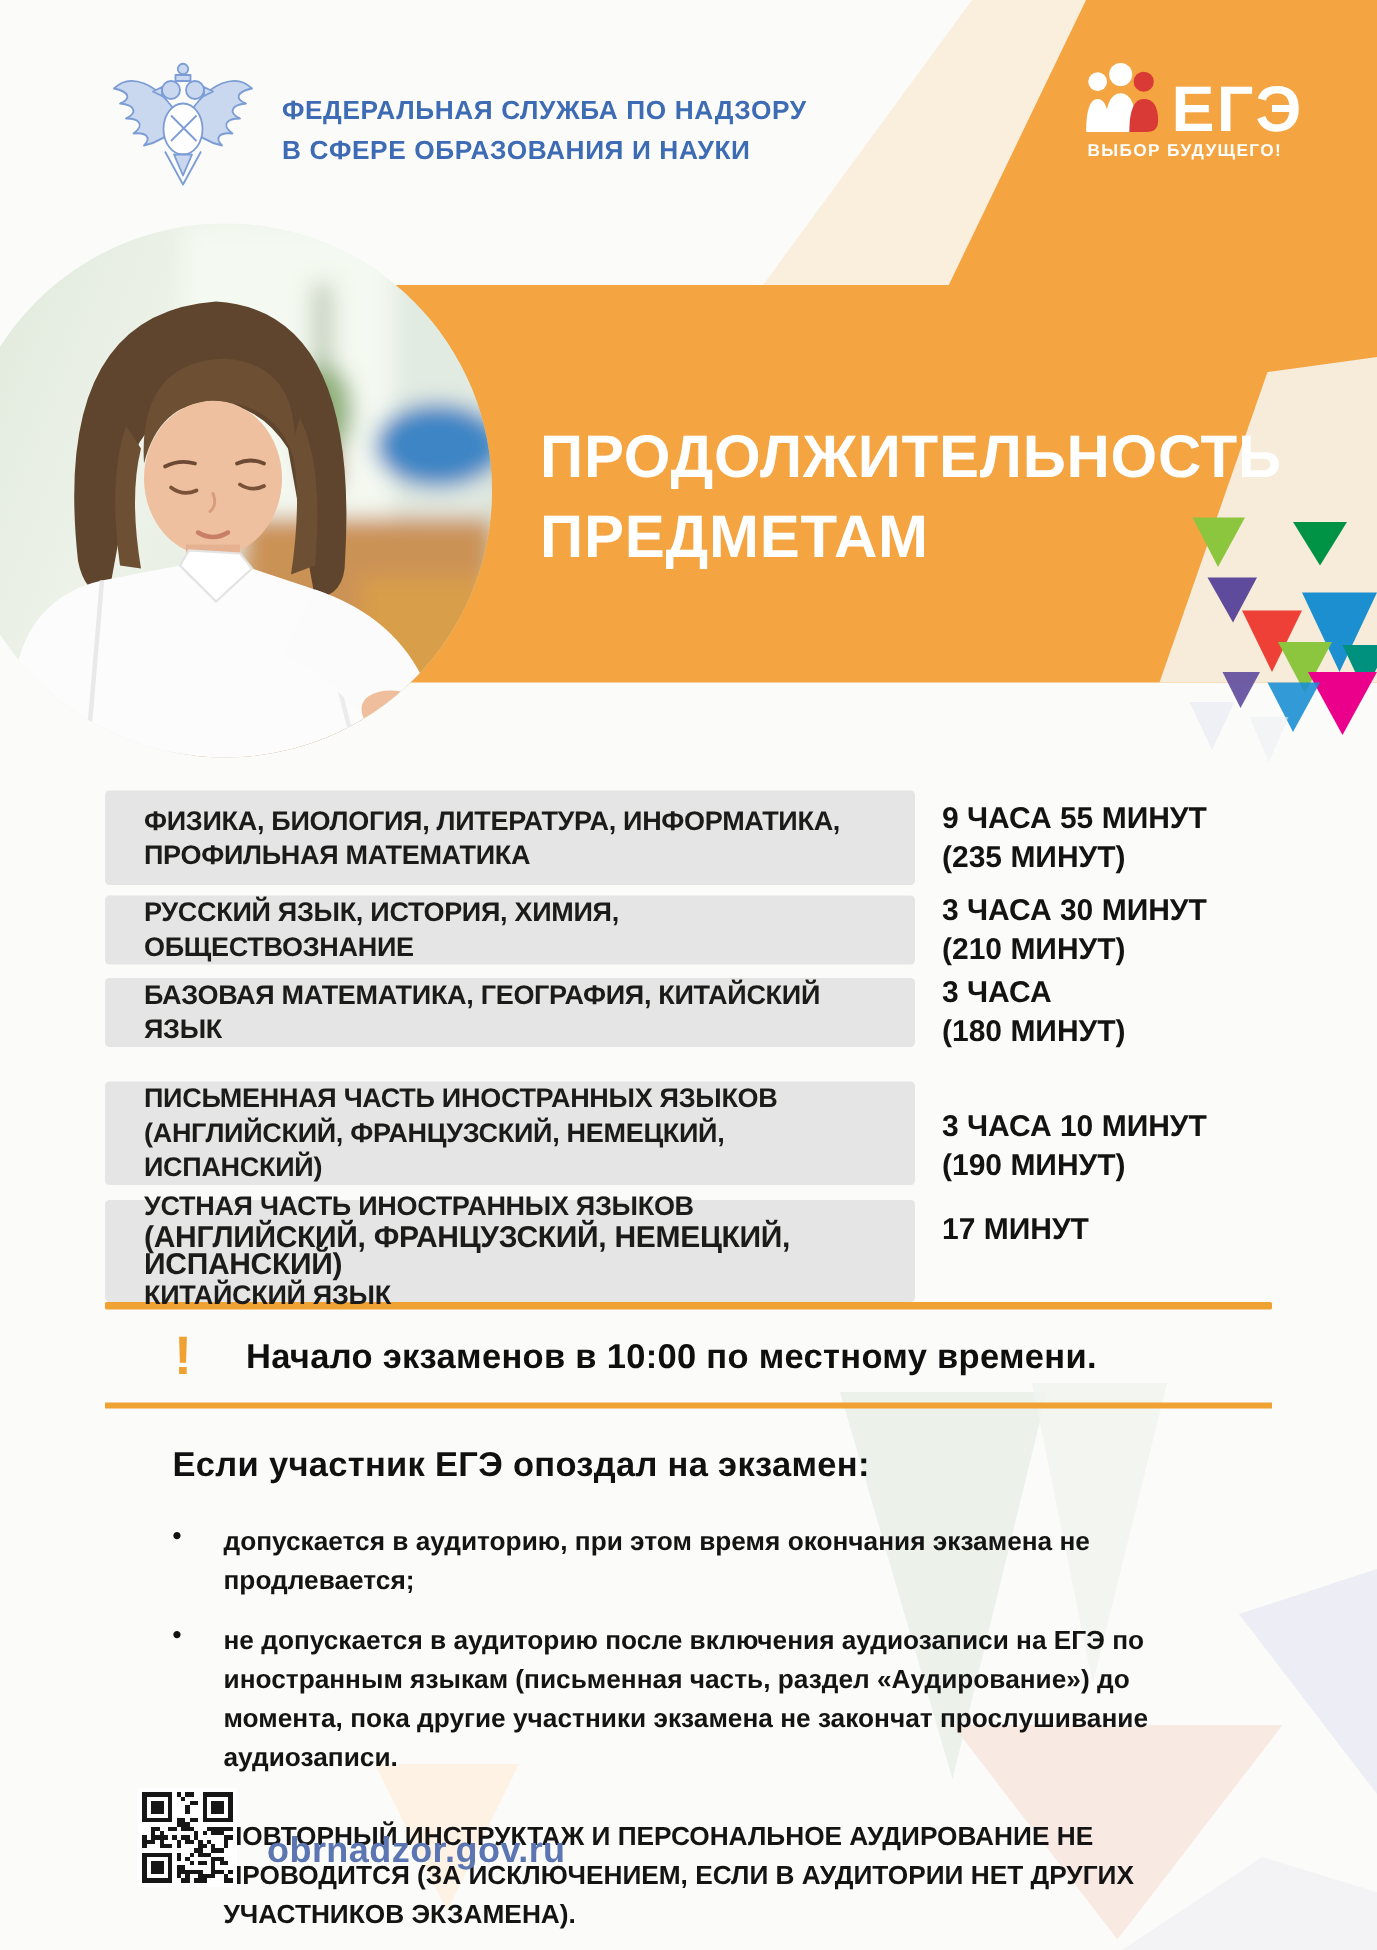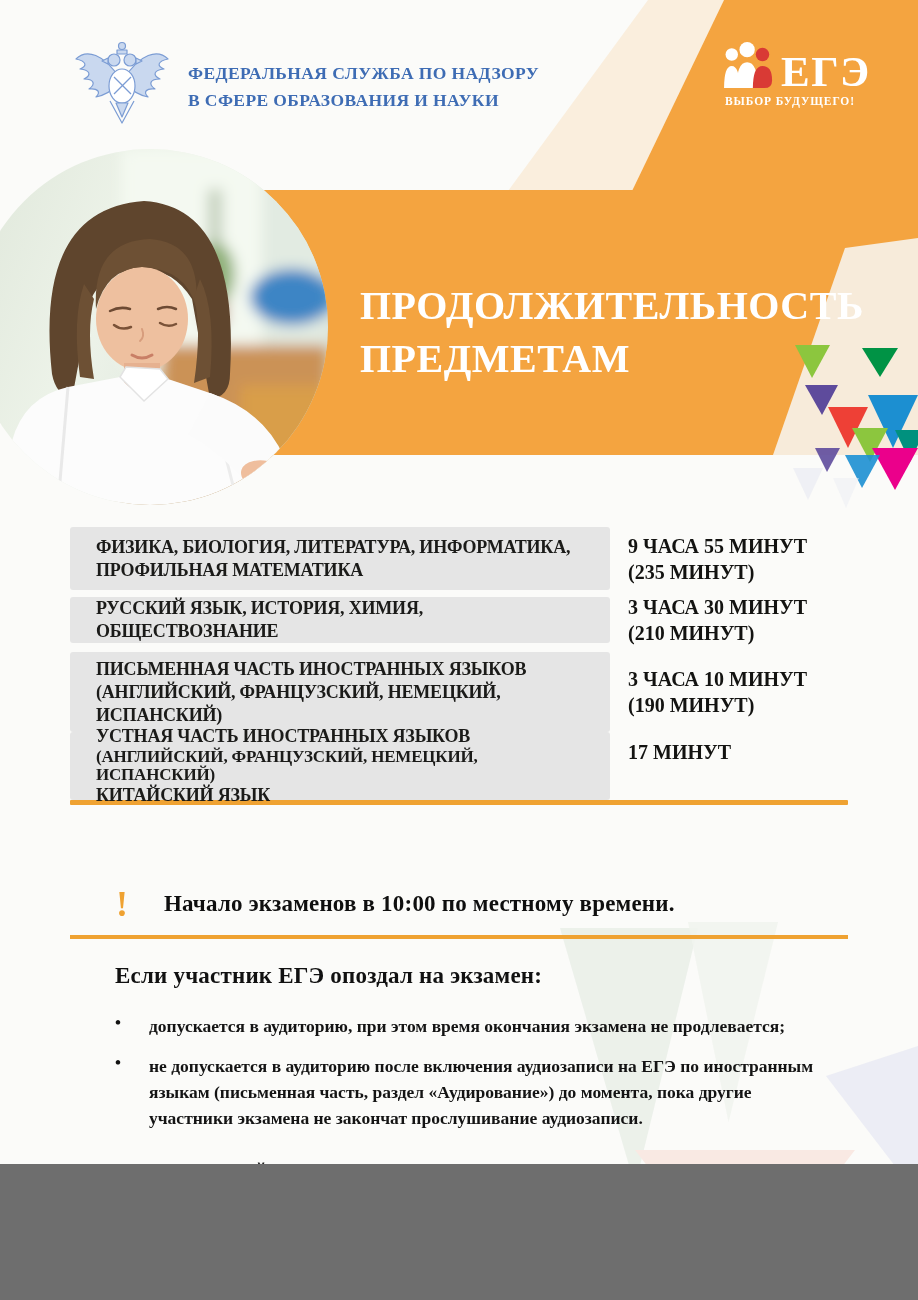--- a/index.html
+++ b/index.html
@@ -1,17 +1,17 @@
 <!DOCTYPE html>
 <html><head>
 <meta charset="utf-8">
 <style>
   html,body{margin:0;padding:0;background:#6e6e6e;}
-  #poster{position:relative;width:918px;height:1164px;margin:0 auto;background:#fbfbf9;
-          overflow:hidden;font-family:Liberation Serif, serif;color:#161616;}
+  #poster{position:relative;width:918px;height:1300px;margin:0 auto;background:#fbfbf9;
+          overflow:hidden;font-family:Liberation Sans, sans-serif;color:#161616;}
   .abs{position:absolute;}
   
   .deco{position:absolute;pointer-events:none;}
   #deco-green1{left:548px;top:928px;width:150px;height:258px;background:#e9efe8;
                clip-path:polygon(8% 0,100% 0,58% 100%);opacity:.85;}
   #deco-green2{left:688px;top:922px;width:90px;height:200px;background:#f1f4ee;
                clip-path:polygon(0 0,100% 0,45% 100%);opacity:.9;}
   #deco-pink{left:635px;top:1150px;width:220px;height:143px;background:#f9e9e3;
              clip-path:polygon(0 0,100% 0,50% 100%);}
   #deco-lav{left:826px;top:1046px;width:92px;height:150px;background:#eaebf4;
@@ -42,23 +42,23 @@
   .t-row{display:flex;}
   .panel{width:540px;background:#e5e5e5;border-radius:3px;box-sizing:border-box;
          display:flex;flex-direction:column;justify-content:center;
          padding:0 14px 0 26px;font-weight:bold;font-size:18px;line-height:23px;
          color:#1b1b19;letter-spacing:-.2px;}
   .time{flex:1;padding-left:18px;display:flex;flex-direction:column;justify-content:center;
         font-weight:bold;font-size:20px;line-height:26px;color:#131311;}
   .r1{height:63px;margin-bottom:7px;}
   .r2{height:46px;margin-bottom:9px;align-items:center;}
   .r3{height:46px;margin-bottom:12px;}
-  .r4{height:80px;}
+  .r4{height:80px;margin-bottom:10px;align-items:flex-end;}
   .r5{height:68px;}
-  .oral-l2{font-size:17px;line-height:18px;}
+  .oral-l2{font-size:20px;line-height:18px;}
   .oral-time{justify-content:space-between;padding-top:7px;padding-bottom:7px;box-sizing:border-box;}
   #bar{height:5px;background:#efa232;border-radius:1px;}
   
   #notice{left:70px;top:873px;width:778px;height:62px;border-bottom:4px solid #efa232;
           display:flex;align-items:center;z-index:4;}
   #notice .mark{margin-left:46px;color:#efa232;font-size:36px;font-weight:bold;line-height:36px;}
   #notice .txt{margin-left:36px;font-size:23px;font-weight:bold;color:#0f0f0f;letter-spacing:.2px;}
   
   #late{left:115px;top:963px;width:708px;z-index:4;}
   .late-h{font-size:23px;font-weight:bold;margin-bottom:24px;letter-spacing:.2px;color:#111;}
@@ -207,20 +207,27 @@
       <div class="time">
         <div>9 ЧАСА 55 МИНУТ</div>
         <div>(235 МИНУТ)</div>
       </div>
     </div>
     <div class="t-row r2">
       <div class="panel">РУССКИЙ ЯЗЫК, ИСТОРИЯ, ХИМИЯ, ОБЩЕСТВОЗНАНИЕ</div>
       <div class="time">
         <div>3 ЧАСА 30 МИНУТ</div>
         <div>(210 МИНУТ)</div>
+      </div>
+    </div>
+    <div class="t-row r3">
+      <div class="panel">БАЗОВАЯ МАТЕМАТИКА, ГЕОГРАФИЯ, КИТАЙСКИЙ ЯЗЫК</div>
+      <div class="time">
+        <div>3 ЧАСА</div>
+        <div>(180 МИНУТ)</div>
       </div>
     </div>
     <div class="t-row r4">
       <div class="panel">ПИСЬМЕННАЯ ЧАСТЬ ИНОСТРАННЫХ ЯЗЫКОВ (АНГЛИЙСКИЙ, ФРАНЦУЗСКИЙ, НЕМЕЦКИЙ, ИСПАНСКИЙ)</div>
       <div class="time">
         <div>3 ЧАСА 10 МИНУТ</div>
         <div>(190 МИНУТ)</div>
       </div>
     </div>
     <div class="t-row r5">

